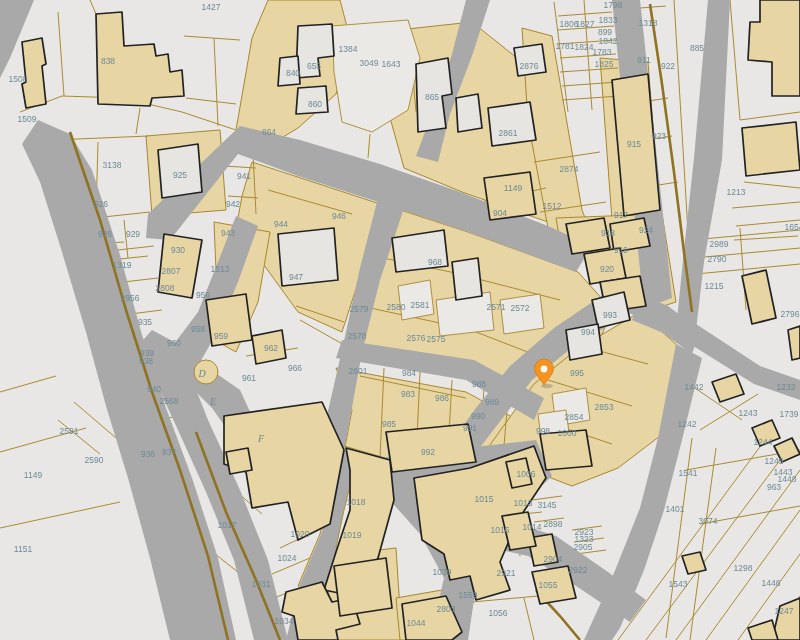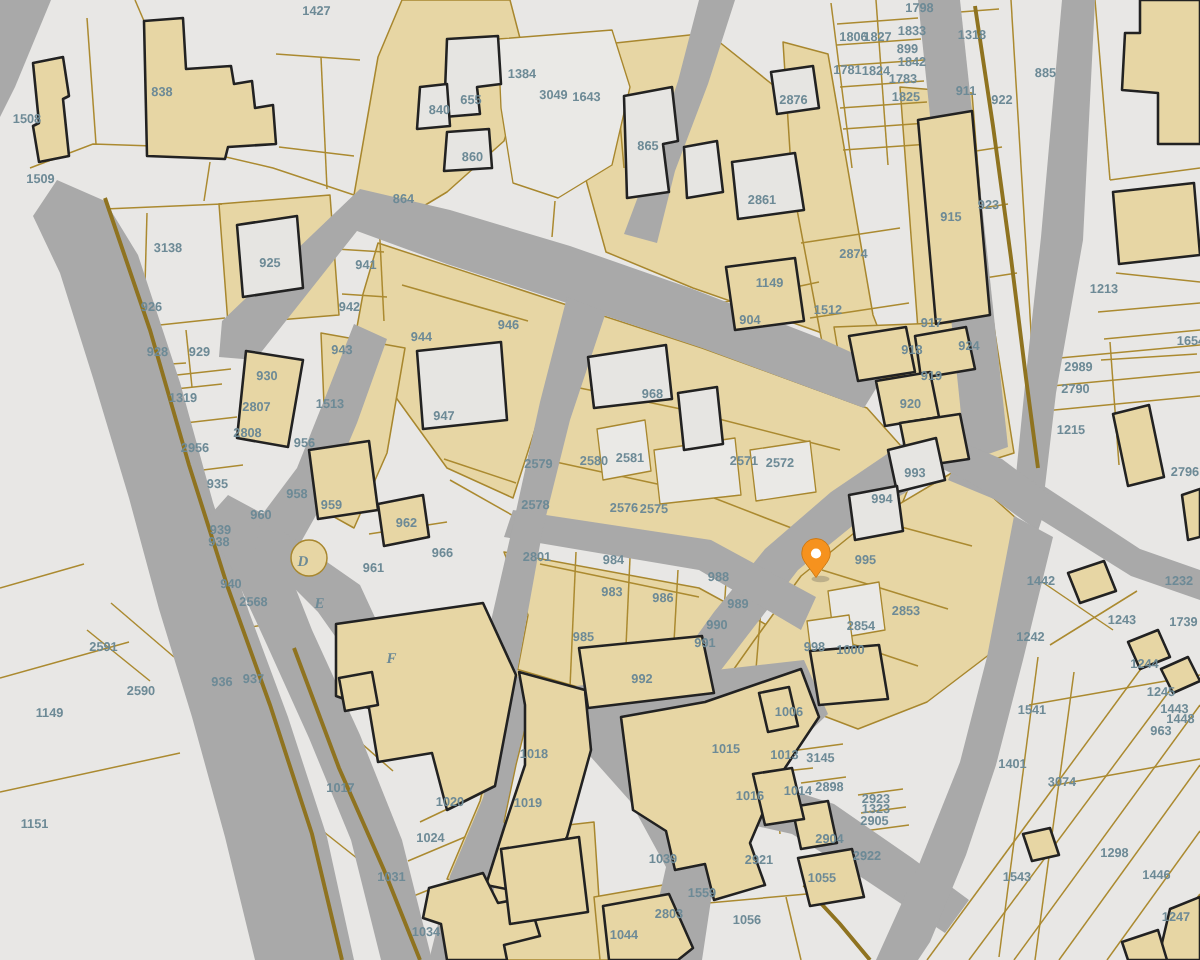--- a/index.html
+++ b/index.html
@@ -1,16 +1,16 @@
 <!DOCTYPE html>
 <html><head>
 <meta charset="utf-8">
 <style>
   html,body{margin:0;padding:0;background:#e8e7e5;}
-  #viewport{position:relative;width:800px;height:640px;overflow:hidden;background:#e8e7e5;font-weight:bold;}
+  #viewport{position:relative;width:800px;height:640px;overflow:hidden;background:#e8e7e5;}
   svg{display:block;}
   .street{fill:#a9a9a9;stroke:none;}
   .tan{fill:#e7d6a4;stroke:#a8872e;stroke-width:1;stroke-linejoin:round;}
   .btan{fill:#e7d6a4;stroke:#222222;stroke-width:1.7;stroke-linejoin:round;}
   .bgray{fill:#e6e5e2;stroke:#222222;stroke-width:1.7;stroke-linejoin:round;}
   .white{fill:#eae9e6;stroke:#a8872e;stroke-width:0.9;stroke-linejoin:round;}
   .pline{fill:none;stroke:#ab8a30;stroke-width:1;}
   .tpath{fill:none;stroke:#8f7320;stroke-width:2.6;}
   .lbl{font-family:"Liberation Sans","DejaVu Sans",sans-serif;font-size:8.5px;fill:#6d8a96;}
   .ltr{font-family:"Liberation Serif","DejaVu Serif",serif;font-size:10px;font-style:italic;fill:#6d8a96;}

